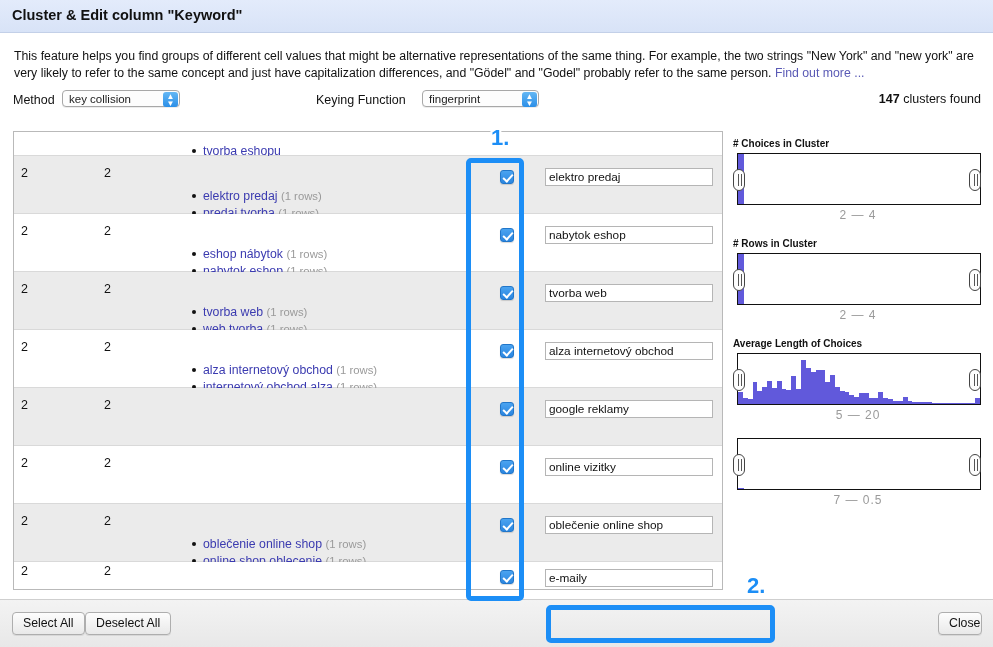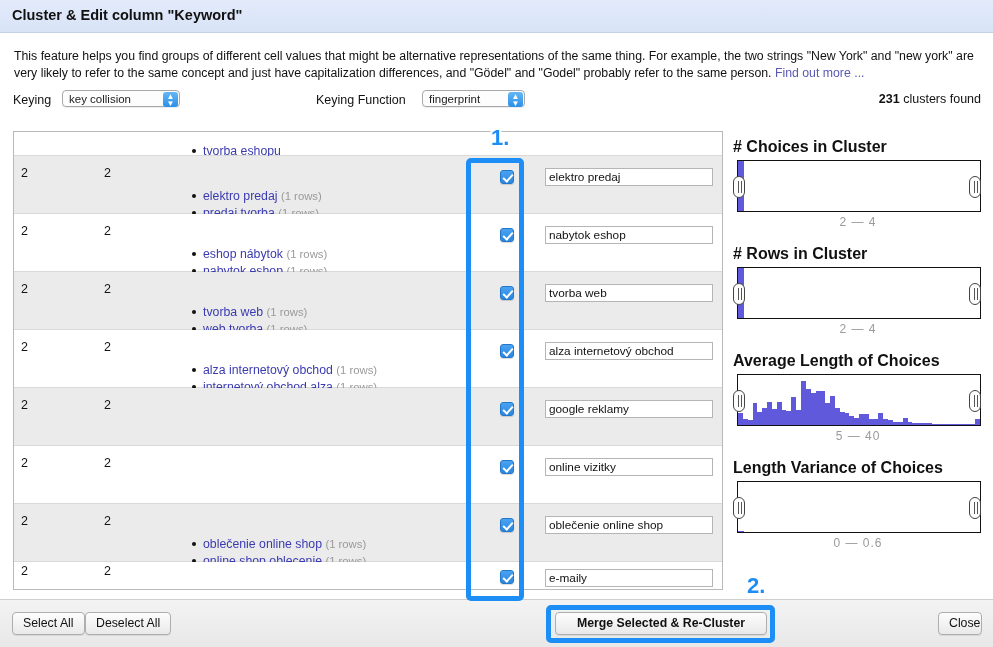--- a/index.html
+++ b/index.html
@@ -47,21 +47,21 @@
   }
   .sel .arrowbox{
     position:absolute;right:1px;top:1px;width:15px;height:15px;
     background:linear-gradient(#64b7f4,#2b8fe8);
     border-radius:3px;
     color:#fff;font-size:8px;line-height:7px;text-align:center;
     padding-top:1px;box-sizing:border-box;
   }
   .arrowbox i{display:block;font-style:normal;}
   #method-select{width:118px;}
-  #keying-select{width:103px;}
+  #keying-select{width:117px;}
   .clusters-found{
     position:absolute;right:12px;top:2px;font-size:12.5px;color:#111;
   }
   .clusters-found b{font-weight:bold;}
 
   
   .tablewrap{
     position:absolute;left:13px;top:131px;
     width:710px;height:459px;
     border:1px solid #b9b9b9;border-top:1px solid #b9b9b9;
@@ -114,21 +114,21 @@
   .crow.partial-top .c-choices{top:-15px;}
   
   .crow.partial-bottom{height:28px;border-bottom:none;background:#fff;}
   .crow.partial-bottom .c-choices{top:5px;}
   .crow.partial-bottom .cbox{top:8px;}
   .crow.partial-bottom .c-input{top:7px;}
 
   
   .facets{position:absolute;left:733px;top:138px;width:250px;}
   .facet{margin-bottom:16px;}
-  .facet-title{font-size:16px;font-weight:bold;color:#111;margin-bottom:4px;}
+  .facet-title{font-size:10px;font-weight:bold;color:#111;margin-bottom:4px;}
   .hist-outer{position:relative;width:248px;height:52px;}
   .hist{
     position:absolute;left:4px;top:0;width:244px;height:52px;
     border:1px solid #111;background:#fff;box-sizing:border-box;
     overflow:hidden;
   }
   .bars{position:absolute;left:0;bottom:0;width:100%;height:100%;
     display:flex;align-items:flex-end;}
   .bar{background:#6159db;flex:1 1 auto;}
   .handle{
@@ -194,38 +194,38 @@
 
   <div class="titlebar">
     <div class="ttl">Cluster &amp; Edit column "Keyword"</div>
   </div>
 
   <div class="desc">
     <span>This feature helps you find groups of different cell values that might be alternative representations of the same thing. For example, the two strings "New York" and "new york" are very likely to refer to the same concept and just have capitalization differences, and "Gödel" and "Godel" probably refer to the same person. </span><a href="#">Find out more ...</a>
   </div>
 
   <div class="ctrlrow">
-    <span class="lbl" style="position:absolute;left:13px;top:3px;">Keying</span>
+    <span class="lbl" style="position:absolute;left:13px;top:3px;">Method</span>
     <span class="sel" id="method-select" style="position:absolute;left:62px;top:0px;">
       <span>key collision</span>
       <span class="arrowbox">
           <i>▲</i>
           <i>▼</i>
         </span>
     </span>
     <span class="lbl" style="position:absolute;left:316px;top:3px;">Keying Function</span>
     <span class="sel" id="keying-select" style="position:absolute;left:422px;top:0px;">
       <span>fingerprint</span>
       <span class="arrowbox">
           <i>▲</i>
           <i>▼</i>
         </span>
     </span>
     <span class="clusters-found">
-      <b>231</b><span> clusters found</span>
+      <b>147</b><span> clusters found</span>
     </span>
   </div>
 
   <div class="tablewrap">
 
     <div class="crow partial-top">
       <div class="c-choices">
         <div class="choice">
           <span>tvorba eshopu</span>
           
@@ -487,24 +487,23 @@
               <div class="bar" style="height:3%"></div>
               <div class="bar" style="height:3%"></div>
               <div class="bar" style="height:3%"></div>
               <div class="bar" style="height:3%"></div>
               <div class="bar" style="height:12%"></div>
             </div>
           </div>
           <div class="handle left"></div>
           <div class="handle right"></div>
         </div>
-        <div class="hist-range">5 — 40</div>
+        <div class="hist-range">5 — 20</div>
       </div>
       <div class="facet">
-        <div class="facet-title">Length Variance of Choices</div>
         <div class="hist-outer">
           <div class="hist">
             <div class="bars">
               <div class="bar" style="height:3%"></div>
               <div class="bar" style="height:0%"></div>
               <div class="bar" style="height:0%"></div>
               <div class="bar" style="height:0%"></div>
               <div class="bar" style="height:0%"></div>
               <div class="bar" style="height:0%"></div>
               <div class="bar" style="height:0%"></div>
@@ -539,28 +538,27 @@
               <div class="bar" style="height:0%"></div>
               <div class="bar" style="height:0%"></div>
               <div class="bar" style="height:0%"></div>
               <div class="bar" style="height:0%"></div>
               <div class="bar" style="height:0%"></div>
             </div>
           </div>
           <div class="handle left"></div>
           <div class="handle right"></div>
         </div>
-        <div class="hist-range">0 — 0.6</div>
+        <div class="hist-range">7 — 0.5</div>
       </div>
     </div>
 
   <div class="footer">
     <div class="btn" id="select-all-button">Select All</div>
     <div class="btn" id="deselect-all-button">Deselect All</div>
-    <div class="btn" id="merge-recluster-button">Merge Selected &amp; Re-Cluster</div>
     <div class="btn" id="close-button">Close</div>
   </div>
 
   <div class="anno-box" id="anno-box-1"></div>
   <div class="anno-box" id="anno-box-2"></div>
   <div class="anno-num" id="anno-num-1">1.</div>
   <div class="anno-num" id="anno-num-2">2.</div>
 
 </div>
 

